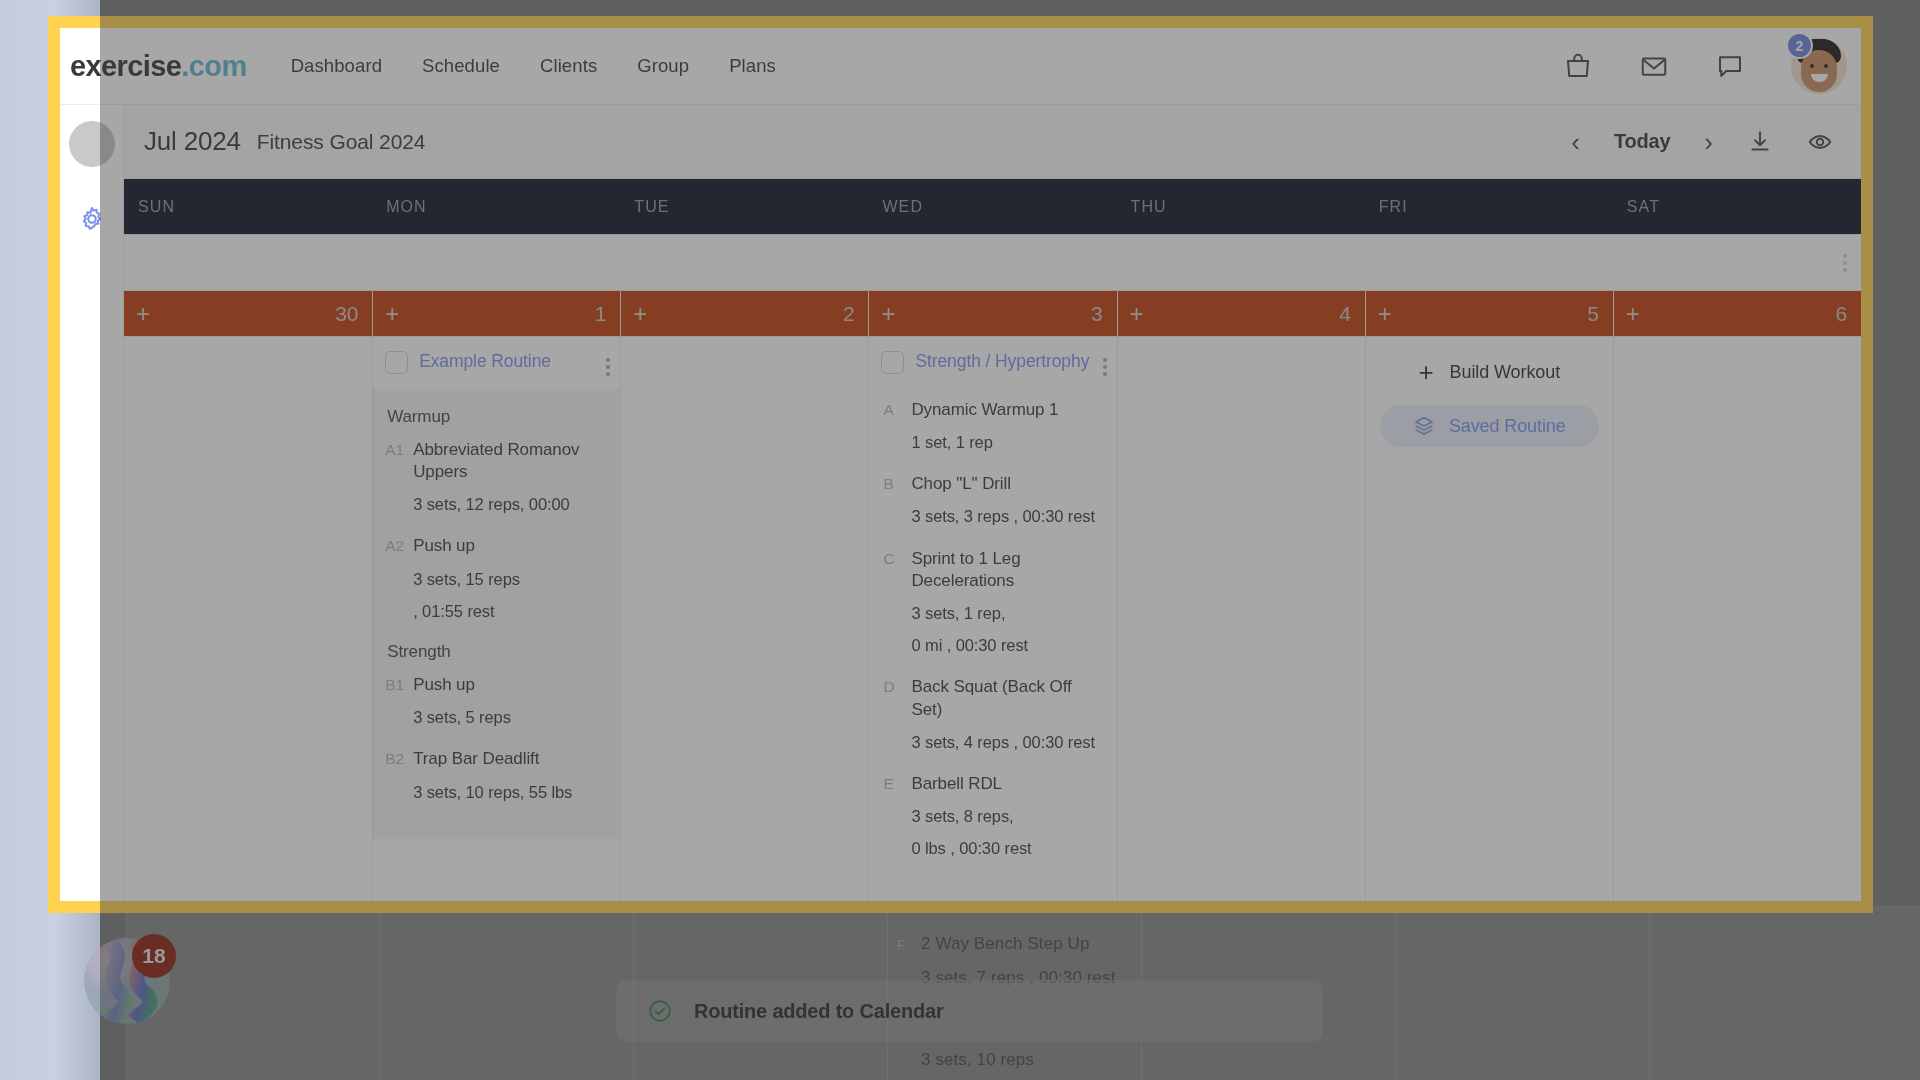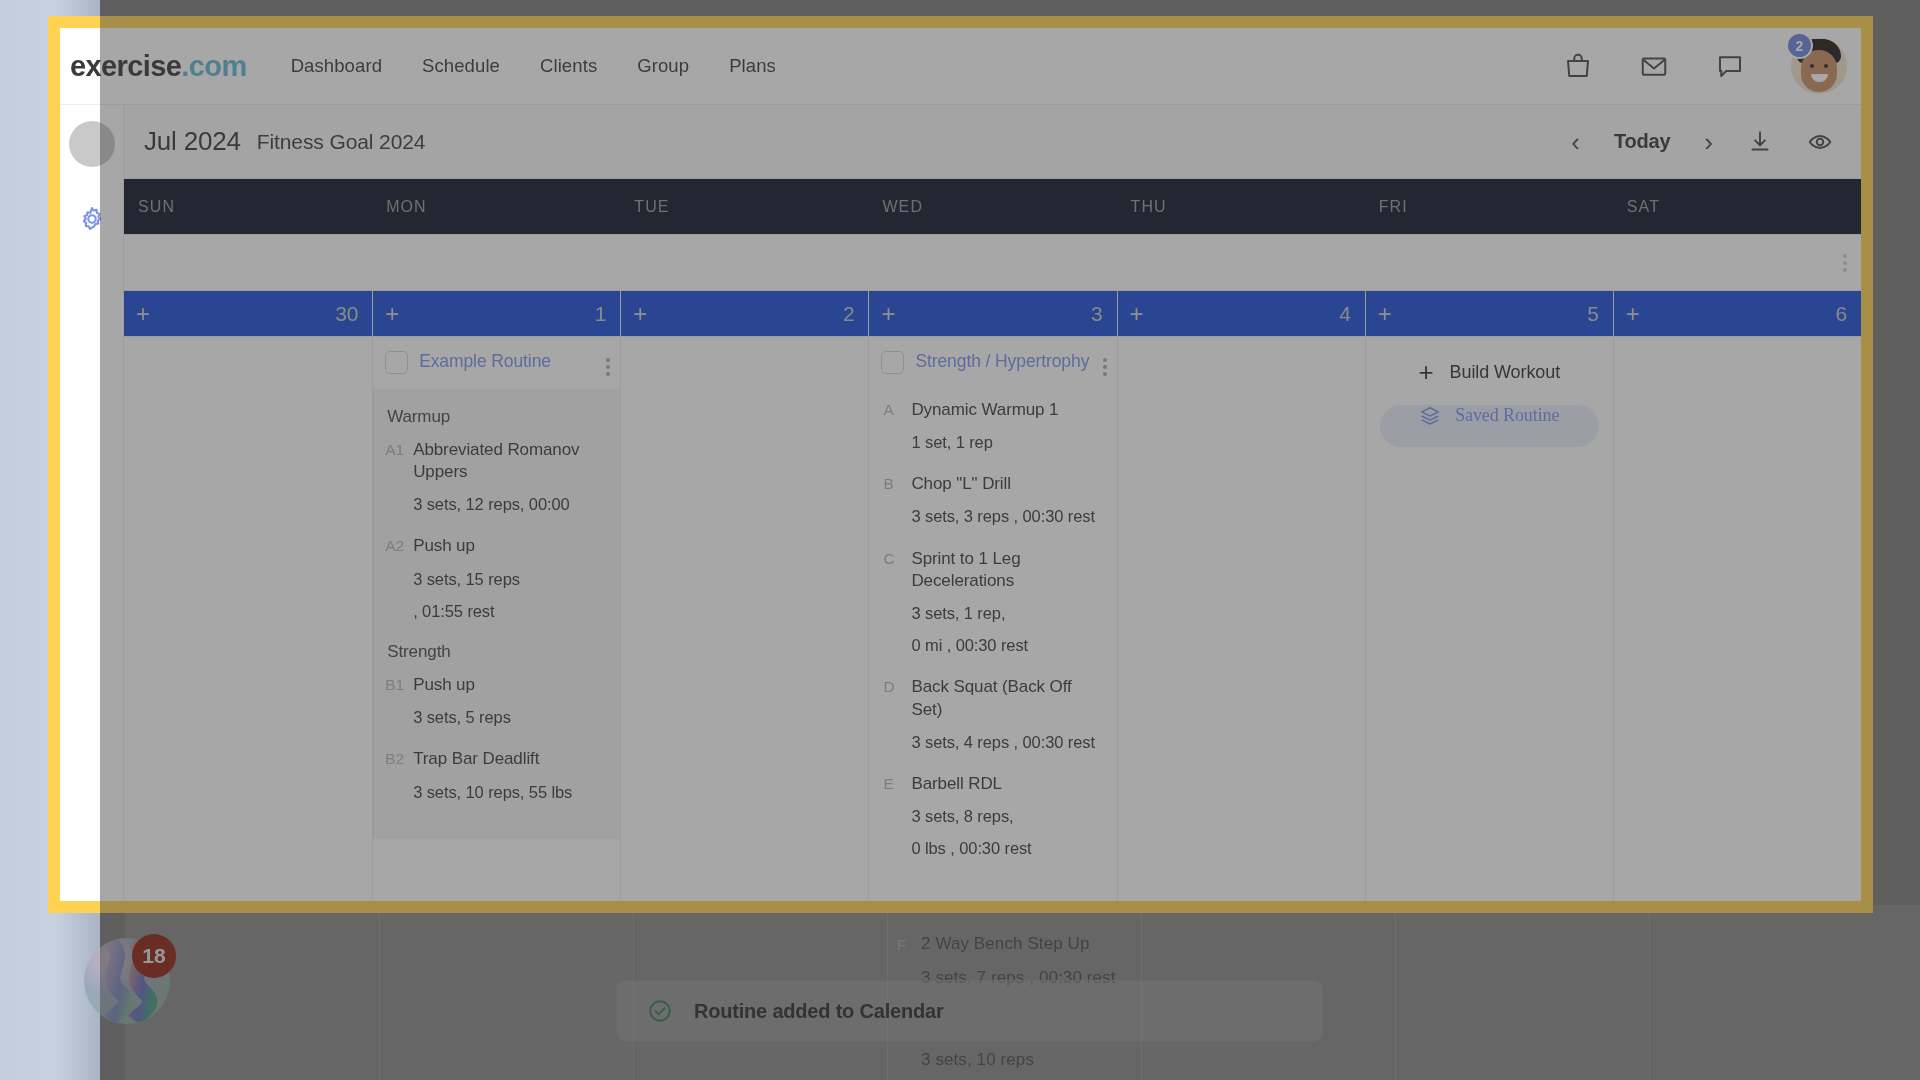--- a/index.html
+++ b/index.html
@@ -117,21 +117,21 @@
     display: grid; grid-template-columns: repeat(7, 1fr);
   }
   .allday-dots {
     position: absolute; right: 14px; top: 50%; transform: translateY(-50%);
     width: 4px; cursor: pointer;
   }
   .allday-dots i { display:block; width:4px; height:4px; border-radius:50%; background:#cfcfcf; margin: 3px 0; }
 
   .date-row {
     height: 46px; display: grid; grid-template-columns: repeat(7, 1fr);
-    border-bottom: 1px solid #ececec; background: #1d4ed8;
+    border-bottom: 1px solid #ececec; background: #c2410c;
   }
   .date-cell {
     position: relative; display: flex; align-items: center; justify-content: space-between;
     padding: 0 14px 0 12px; border-left: 1px solid #ececec;
   }
   .date-cell:first-child { border-left: none; }
   .date-plus { font-size: 24px; color: #d6d6d6; font-weight: 300; cursor: pointer; line-height: 1; }
   .date-num  { font-size: 21px; color: #c9c9c9; letter-spacing: -.2px; }
 
   .grid-row { flex: 1; display: grid; grid-template-columns: repeat(7, 1fr); min-height: 0; }
@@ -168,23 +168,23 @@
   }
 
   
   .fri-actions { padding: 18px 14px 0 14px; }
   .build-btn {
     display: flex; align-items: center; justify-content: center; gap: 16px;
     height: 34px; font-size: 18px; color: #333; cursor: pointer; letter-spacing:-.1px;
   }
   .build-plus { font-size: 26px; font-weight: 300; line-height: 1; }
   .saved-btn {
-    margin-top: 16px; display: flex; align-items: flex-start; justify-content: center; gap: 14px;
+    margin-top: 16px; display: flex; align-items: center; justify-content: center; gap: 14px;
     height: 42px; border-radius: 21px; background: #eceffd; color: #7b93ef;
-    font-size: 18px; cursor: pointer; letter-spacing:-.1px;font-family:Liberation Serif, serif;
+    font-size: 18px; cursor: pointer; letter-spacing:-.1px;
   }
   .saved-icon { width: 22px; height: 22px; }
 
   
   .toast {
     position: absolute; left: 616px; top: 980px; width: 707px; height: 62px;
     background: rgba(170,170,170,.42);
     border: 1px solid #8e8e8e; border-radius: 9px;
     display: flex; align-items: center; padding-left: 30px; gap: 21px; font-weight: bold;
   }

